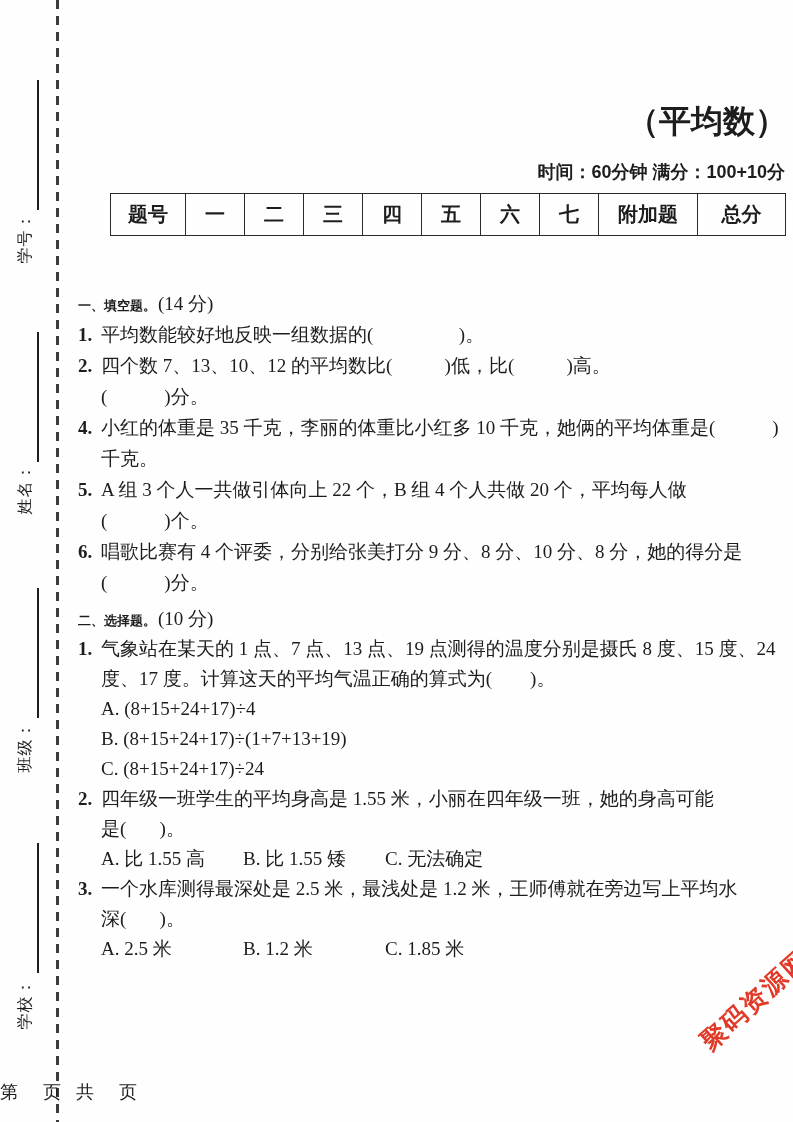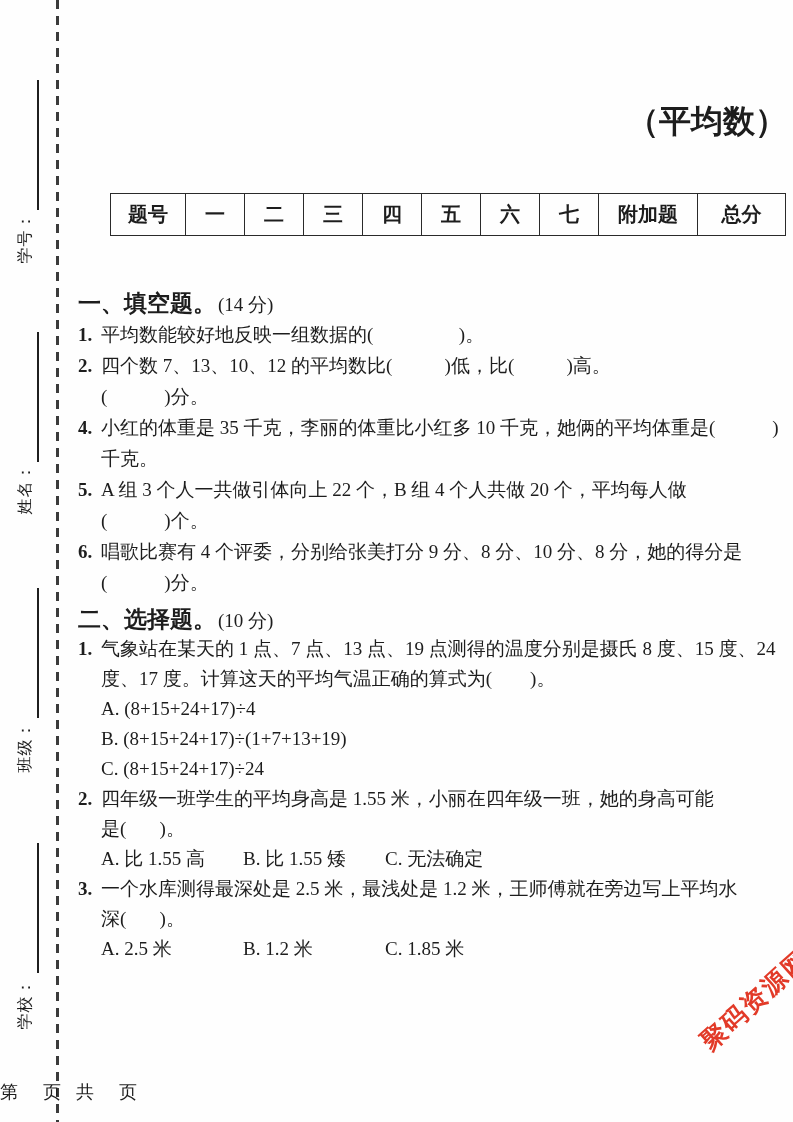--- a/index.html
+++ b/index.html
@@ -39,21 +39,21 @@
   .score-table td {
     border:1.5px solid #2a2a2a; height:41px; text-align:center; vertical-align:middle;
     font-size:20px; font-weight:bold; font-family:"Liberation Sans",sans-serif; padding:0;margin-left:28px;
   }
   .content { position:absolute; left:78px; top:288px; width:712px; font-size:19px; }
   .sec1 .line { line-height:31px; height:31px; white-space:nowrap; }
   .sec2 .line { line-height:30px; height:30px; white-space:nowrap; }
   .sec2 { margin-top:6px; }
   .line.q { padding-left:23px; }
   .marker { display:inline-block; width:23px; margin-left:-23px; font-weight:bold; }
-  .heading .h { font-weight:bold; font-size:23px; font-family:"Liberation Sans",sans-serif; }
+  .heading .h { font-weight:bold; font-size:13px; font-family:"Liberation Sans",sans-serif; }
   .heading .pts { margin-left:2px; font-size:19px; }
   .opt { display:inline-block; width:142px; }
   .opt:last-child { width:auto; }
   .footer {
     position:absolute; top:1080px; left:0; width:100%; text-align:left;
     font-size:18px; letter-spacing:5px; font-family:"Liberation Sans",sans-serif;
   }
   .watermark {
     position:absolute; left:688px; top:985px; width:130px; text-align:center;
     transform:rotate(-42deg); transform-origin:center;
@@ -74,20 +74,21 @@
   <div class="write-line" style="top:332px"></div>
   <div class="side-label" style="top:479px">姓名：</div>
 
   <div class="write-line" style="top:588px"></div>
   <div class="side-label" style="top:737px">班级：</div>
 
   <div class="write-line" style="top:843px"></div>
   <div class="side-label" style="top:994px">学校：</div>
 
   <div class="subtitle">（平均数）</div>
+  <div class="info-line">时间：60分钟  满分：100+10分</div>
 
   <table class="score-table">
     <colgroup>
       <col style="width:75px">
         <col style="width:59px">
         <col style="width:59px">
         <col style="width:59px">
       <col style="width:59px">
         <col style="width:59px">
         <col style="width:59px">

